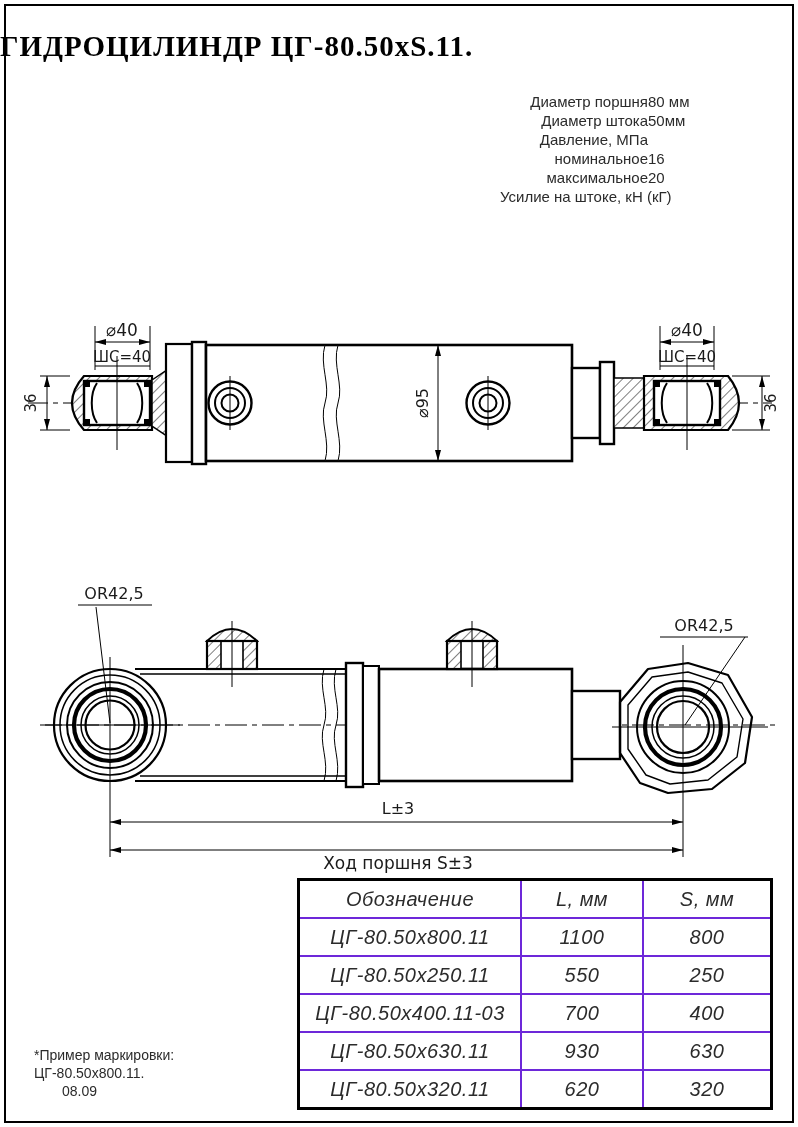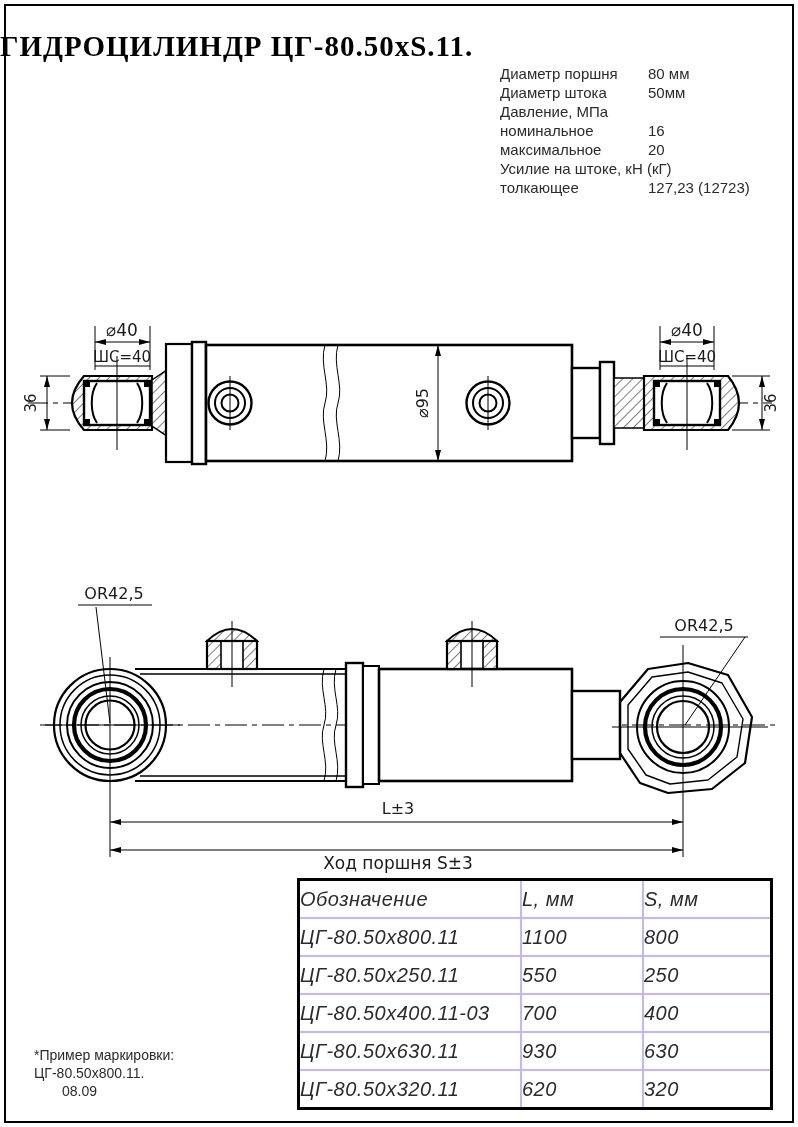--- a/index.html
+++ b/index.html
@@ -6,32 +6,32 @@
   body{
     width:798px;height:1127px;position:relative;background:#ffffff;
     font-family:"Liberation Sans",sans-serif;color:#1a1a1a;overflow:hidden;
   }
   .frame{position:absolute;left:4px;top:4px;right:4px;bottom:4px;border:2px solid #000;}
   .title{
     position:absolute;left:0;top:30px;width:100%;
     font-family:"Liberation Serif",serif;font-weight:bold;font-size:29px;
     letter-spacing:1px;color:#000;white-space:nowrap;
   }
-  .specs{position:absolute;left:500px;top:64px;font-size:15px;color:#2b2b2b;}
+  .specs{position:absolute;left:500px;top:92px;font-size:15px;color:#2b2b2b;text-align:right;}
   .specs .row{display:flex;height:19px;line-height:19px;white-space:nowrap;}
   .specs .lab{width:148px;flex:0 0 auto;}
   .specs .val{flex:0 0 auto;}
   svg{position:absolute;left:0;}
   svg text{font-family:"DejaVu Sans",sans-serif;fill:#1a1a1a;}
   .sizetable{
     position:absolute;left:297px;top:878px;width:466px;border-collapse:collapse;
     table-layout:fixed;
   }
   .sizetable th,.sizetable td{
-    border:2px solid #c4b5fd;height:36px;text-align:left;vertical-align:middle;
+    border:2px solid #6d28d9;height:36px;text-align:center;vertical-align:middle;
     font-family:"Liberation Sans",sans-serif;font-style:italic;font-weight:normal;
     font-size:20px;color:#2b2b2b;letter-spacing:0.5px;padding:0;
   }
   .sizetable{border:3px solid #000;}
   .footnote{position:absolute;left:34px;top:1046px;font-size:14px;line-height:18px;color:#2b2b2b;}
   .footnote .ind{padding-left:28px;}
 </style>
 </head>
 <body>
 
@@ -56,24 +56,20 @@
       <span class="lab">номинальное</span>
       <span class="val">16</span>
     </div>
   <div class="row">
       <span class="lab">максимальное</span>
       <span class="val">20</span>
     </div>
   <div class="row">
       <span class="lab">Усилие на штоке, кН (кГ)</span>
       <span class="val"></span>
-    </div>
-  <div class="row">
-      <span class="lab">толкающее</span>
-      <span class="val">127,23 (12723)</span>
     </div>
 </div>
 
 <svg style="top:298px" width="798" height="200" viewBox="0 0 798 200">
   <defs>
     <pattern id="h45" width="7" height="7" patternUnits="userSpaceOnUse" patternTransform="rotate(45)">
       <rect width="7" height="7" fill="#ffffff"></rect>
       <line x1="0" y1="0" x2="0" y2="7" stroke="#000" stroke-width="1"></line>
     </pattern>
     <marker id="ar1" viewBox="0 0 12 8" refX="11" refY="4" markerWidth="12" markerHeight="8" orient="auto-start-reverse">

